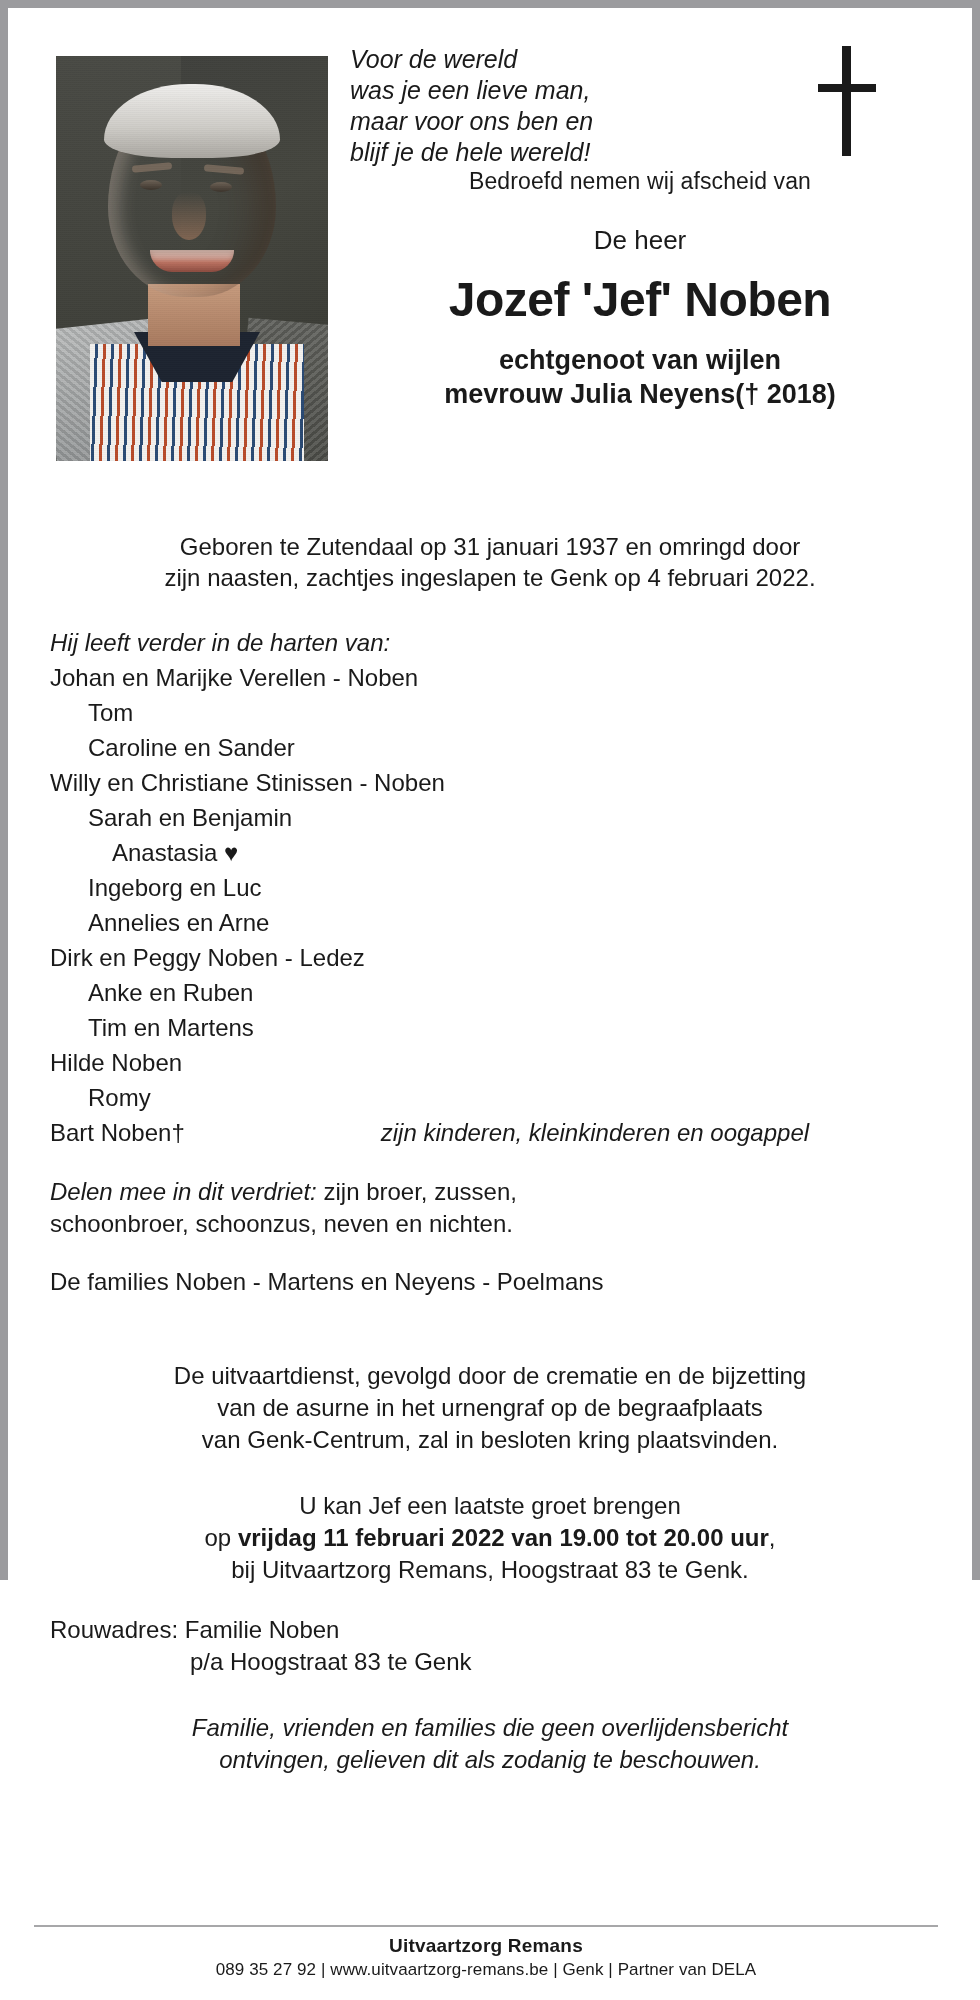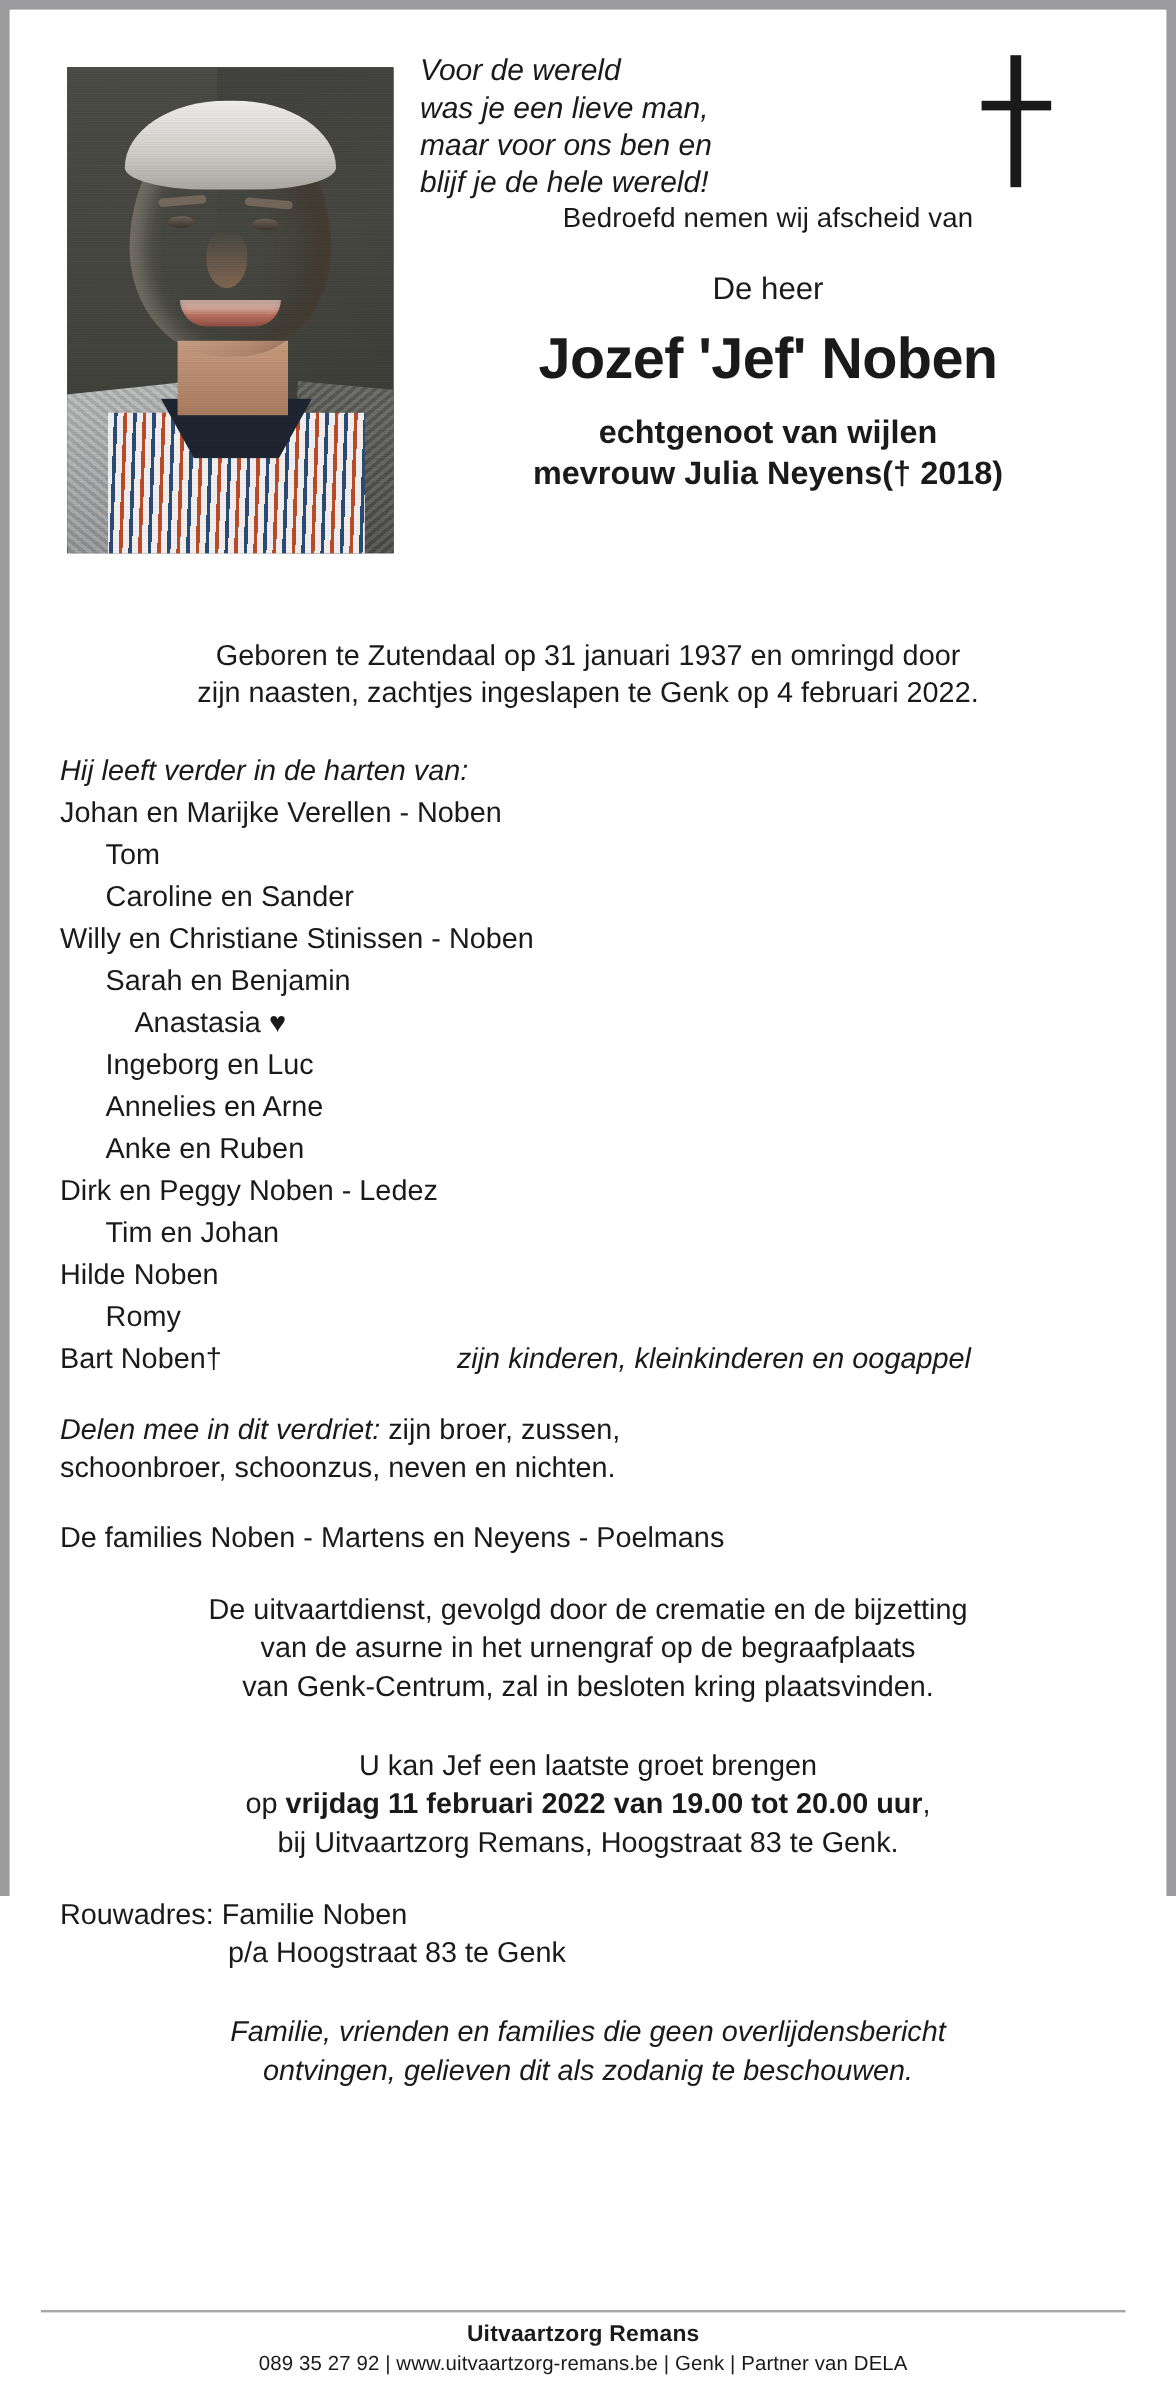--- a/index.html
+++ b/index.html
@@ -343,36 +343,36 @@
       <div class="family-block">
         <div class="fam-row it">Hij leeft verder in de harten van:</div>
         <div class="fam-row ind-0">Johan en Marijke Verellen - Noben</div>
         <div class="fam-row ind-1">Tom</div>
         <div class="fam-row ind-1">Caroline en Sander</div>
         <div class="fam-row ind-0">Willy en Christiane Stinissen - Noben</div>
         <div class="fam-row ind-1">Sarah en Benjamin</div>
         <div class="fam-row ind-2">Anastasia ♥</div>
         <div class="fam-row ind-1">Ingeborg en Luc</div>
         <div class="fam-row ind-1">Annelies en Arne</div>
+        <div class="fam-row ind-0">Dirk en Peggy Noben - Ledez</div>
         <div class="fam-row ind-1">Anke en Ruben</div>
-        <div class="fam-row ind-0">Dirk en Peggy Noben - Ledez</div>
-        <div class="fam-row ind-1">Tim en Johan</div>
+        <div class="fam-row ind-1">Tim en Martens</div>
         <div class="fam-row ind-0">Hilde Noben</div>
         <div class="fam-row ind-1">Romy</div>
         <div class="fam-row ind-0 lastrow"><span>Bart Noben†</span><span class="note">zijn kinderen, kleinkinderen en oogappel</span></div>
       </div>
 
       <div class="para">
         <div><span class="it">Delen mee in dit verdriet:</span><span> zijn broer, zussen,</span></div>
         <div>schoonbroer, schoonzus, neven en nichten.</div>
       </div>
 
       <div class="para">De families Noben - Martens en Neyens - Poelmans</div>
 
-      <div class="para center" style="margin-top:28px">
+      <div class="para center" style="margin-top:62px">
         <div>De uitvaartdienst, gevolgd door de crematie en de bijzetting</div>
         <div>van de asurne in het urnengraf op de begraafplaats</div>
         <div>van Genk-Centrum, zal in besloten kring plaatsvinden.</div>
       </div>
 
       <div class="para center" style="margin-top:34px">
         <div>U kan Jef een laatste groet brengen</div>
         <div><span>op </span><span class="bold">vrijdag 11 februari 2022 van 19.00 tot 20.00 uur</span><span>,</span></div>
         <div>bij Uitvaartzorg Remans, Hoogstraat 83 te Genk.</div>
       </div>

